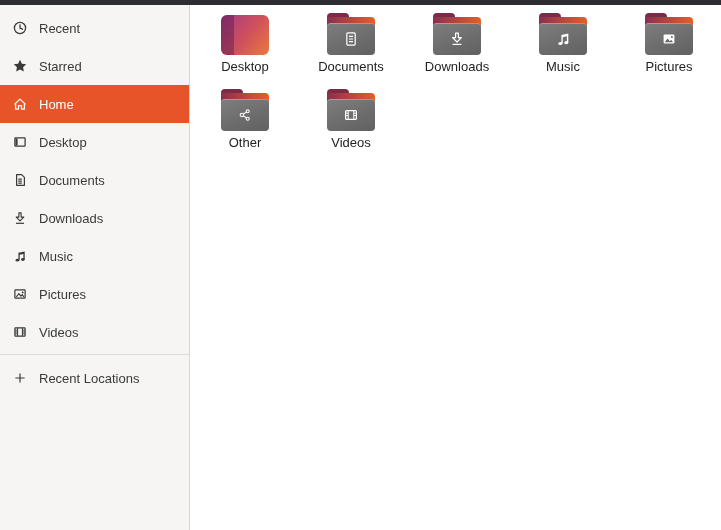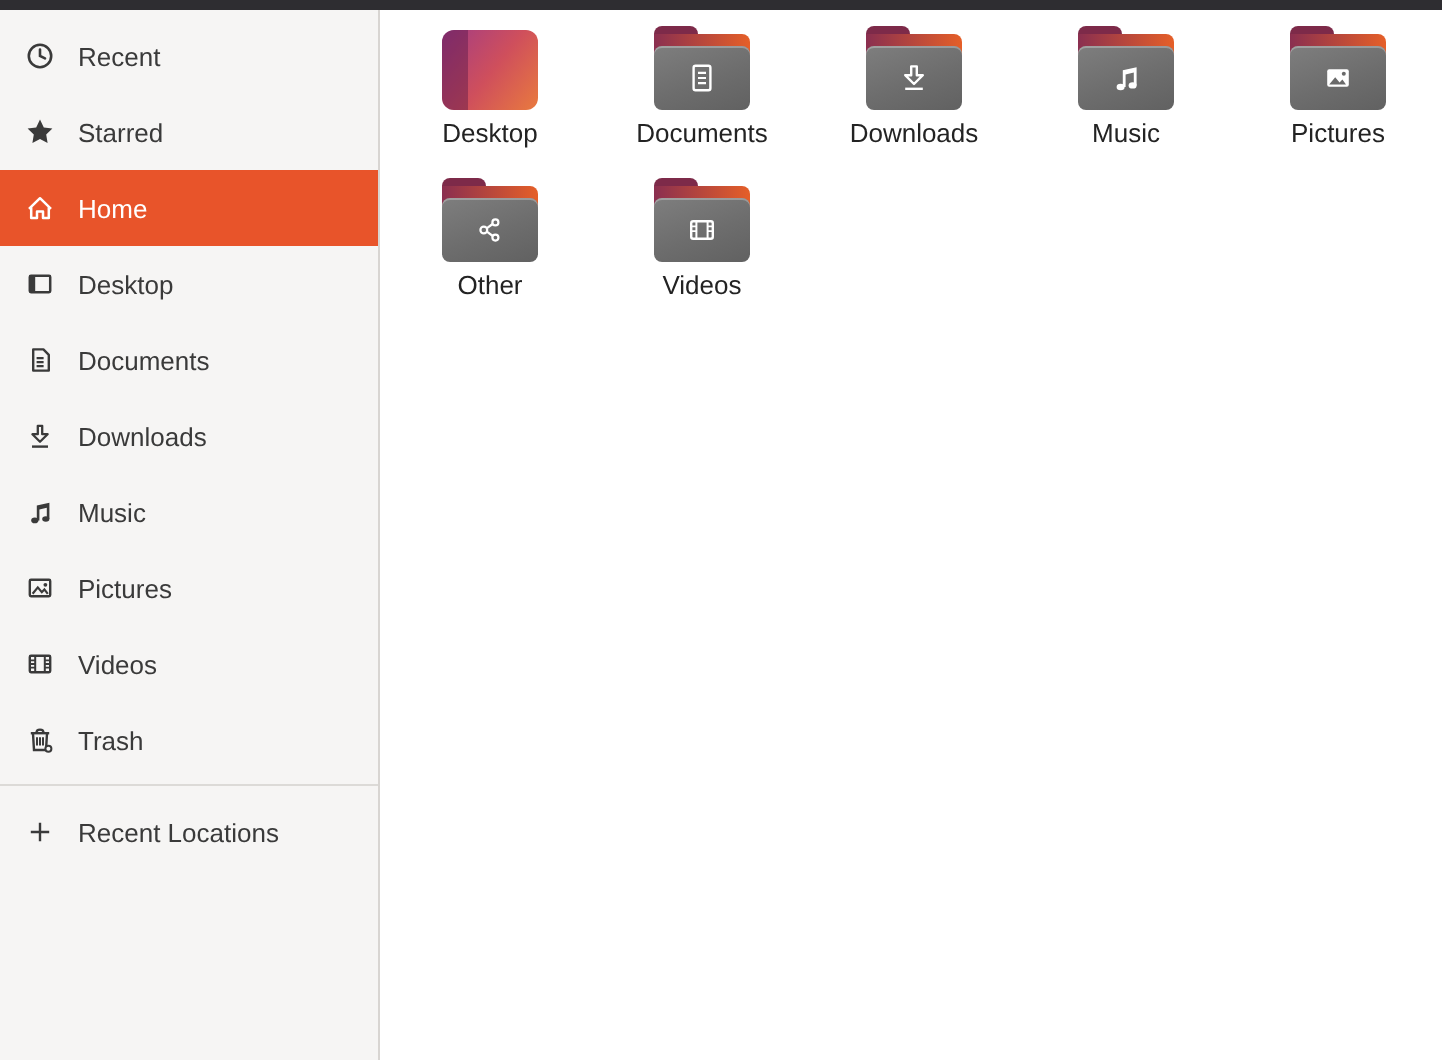--- a/index.html
+++ b/index.html
@@ -166,32 +166,20 @@
         <div class="side-item">
     <span class="si">
             <svg width="16" height="16" viewBox="0 0 16 16">
               <rect x="2.9" y="3.9" width="10.2" height="8.2" rx=".6" fill="none" stroke="currentColor" stroke-width="1.2"></rect>
               <path d="M5.6 3.9 V12.1 M10.4 3.9 V12.1" stroke="currentColor" stroke-width="1"></path>
               <path d="M2.9 6.2 h2.7 M2.9 8 h2.7 M2.9 9.8 h2.7 M10.4 6.2 h2.7 M10.4 8 h2.7 M10.4 9.8 h2.7" stroke="currentColor" stroke-width=".9"></path>
             </svg>
           </span>
     <span class="si-label">Videos</span>
   </div>
-        <div class="side-item">
-    <span class="si">
-            <svg width="16" height="16" viewBox="0 0 16 16">
-              <path d="M3.4 4.6 h9.2" stroke="currentColor" stroke-width="1.2"></path>
-              <path d="M6.2 4.4 c0 -1 .6 -1.6 1.8 -1.6 s1.8 .6 1.8 1.6" fill="none" stroke="currentColor" stroke-width="1.1"></path>
-              <path d="M4.5 4.8 l.5 8.2 h6 l.5 -8.2" fill="none" stroke="currentColor" stroke-width="1.2"></path>
-              <path d="M6.5 6.6 v4.2 M8 6.6 v4.2 M9.5 6.6 v4.2" stroke="currentColor" stroke-width="1"></path>
-              <circle cx="12.2" cy="12.4" r="1.5" fill="#f6f5f4" stroke="currentColor" stroke-width="1"></circle>
-            </svg>
-          </span>
-    <span class="si-label">Trash</span>
-  </div>
       </div>
     <div class="side-sep"></div>
     <div id="sidebar-footer">
         <div class="side-item">
     <span class="si">
             <svg width="16" height="16" viewBox="0 0 16 16">
               <path d="M8 3.4 V12.6 M3.4 8 h9.2" stroke="currentColor" stroke-width="1.2"></path>
             </svg>
           </span>
     <span class="si-label">Recent Locations</span>

